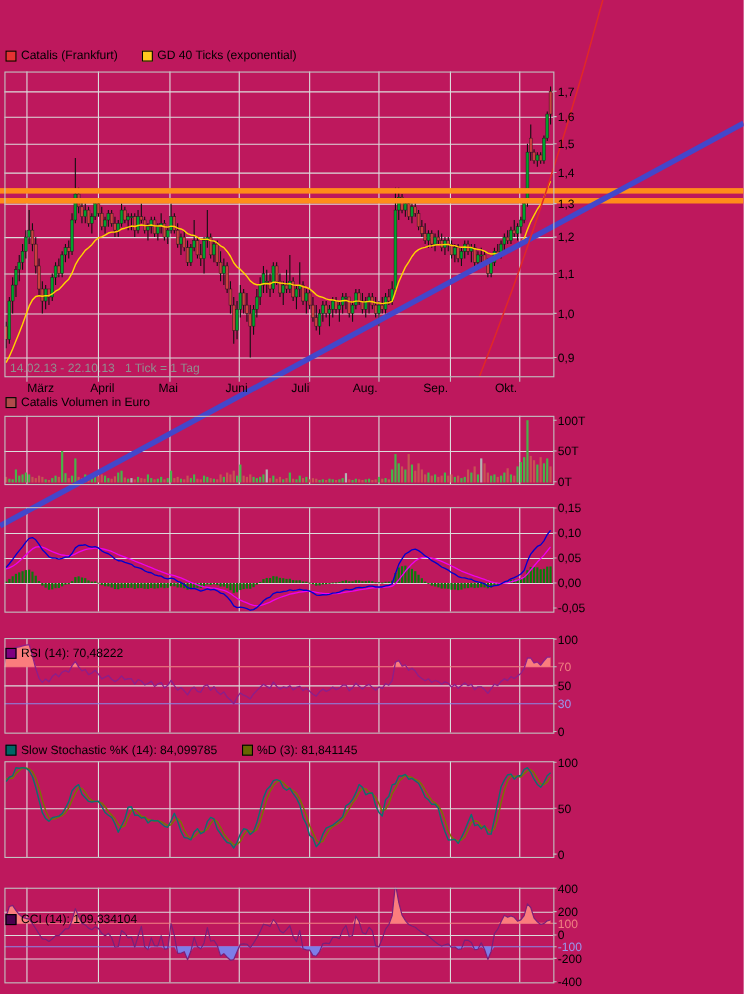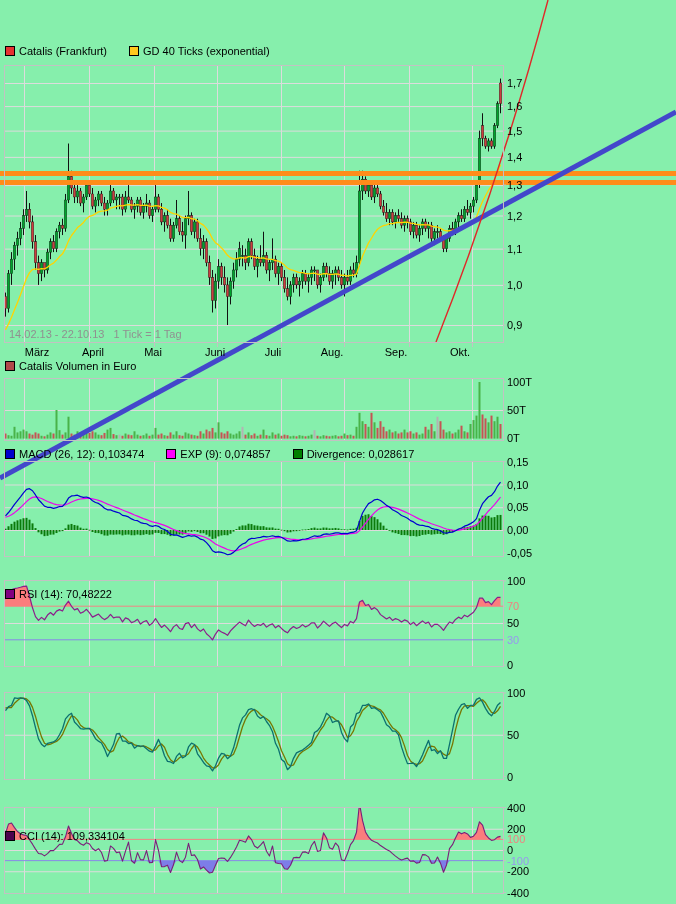--- a/index.html
+++ b/index.html
@@ -1,18 +1,18 @@
 <!DOCTYPE html>
 <html><head>
 <meta charset="utf-8">
 <style>
   html,body{margin:0;padding:0;background:#fff;}
   body{width:676px;height:904px;overflow:hidden;position:relative;
        font-family:"Liberation Sans",sans-serif;}
-  #root{position:relative;width:676px;height:904px;background:#86efac;}
+  #root{position:relative;width:676px;height:904px;background:#be185d;}
   #chart{position:absolute;left:0;top:0;}
   .legend{position:absolute;left:5px;display:flex;gap:22px;align-items:center;
           font-size:11px;color:#000;white-space:nowrap;z-index:2;}
   .legend .item{display:flex;align-items:center;gap:4px;}
   .sq{display:inline-block;width:8px;height:8px;border:1px solid #000;}
   svg text{font-family:"Liberation Sans",sans-serif;}
 </style>
 </head>
 <body>
 
@@ -29,42 +29,38 @@
     </span>
   </div>
 
   <div class="legend" style="top:360px">
     <span class="item">
       <i class="sq" style="background-color: rgb(176, 74, 74);"></i>
       <span>Catalis Volumen in Euro</span>
     </span>
   </div>
 
-  <div class="legend" style="top:448px">
-    <span class="item">
-      <i class="sq" style="background-color: rgb(0, 0, 204);"></i>
-      <span>MACD (26, 12): 0,103474</span>
-    </span>
-    <span class="item">
-      <i class="sq" style="background-color: rgb(255, 0, 255);"></i>
-      <span>EXP (9): 0,074857</span>
-    </span>
-    <span class="item">
-      <i class="sq" style="background-color: rgb(0, 128, 0);"></i>
-      <span>Divergence: 0,028617</span>
-    </span>
-  </div>
 
   <div class="legend" style="top:588px">
     <span class="item">
       <i class="sq" style="background-color: rgb(128, 0, 128);"></i>
       <span>RSI (14): 70,48222</span>
     </span>
   </div>
 
+  <div class="legend" style="top:676px">
+    <span class="item">
+      <i class="sq" style="background-color: rgb(0, 102, 102);"></i>
+      <span>Slow Stochastic %K (14): 84,099785</span>
+    </span>
+    <span class="item">
+      <i class="sq" style="background-color: rgb(102, 102, 0);"></i>
+      <span>%D (3): 81,841145</span>
+    </span>
+  </div>
 
   <div class="legend" style="top:830px">
     <span class="item">
       <i class="sq" style="background-color: rgb(77, 0, 77);"></i>
       <span>CCI (14): 109,334104</span>
     </span>
   </div>
 
   <svg id="chart" width="676" height="904" viewBox="0 0 676 904">
       <defs>

